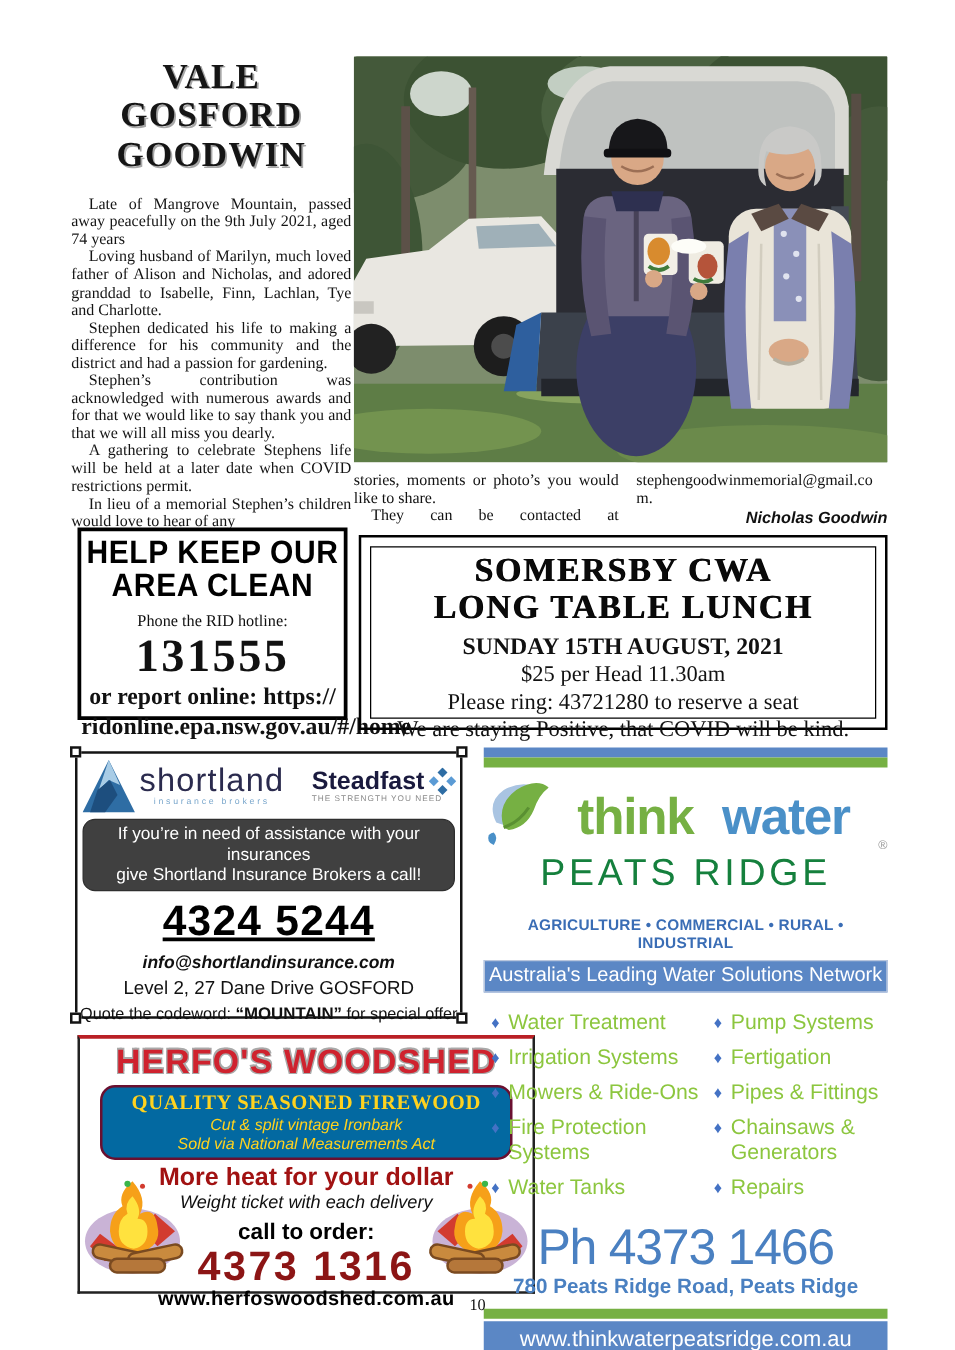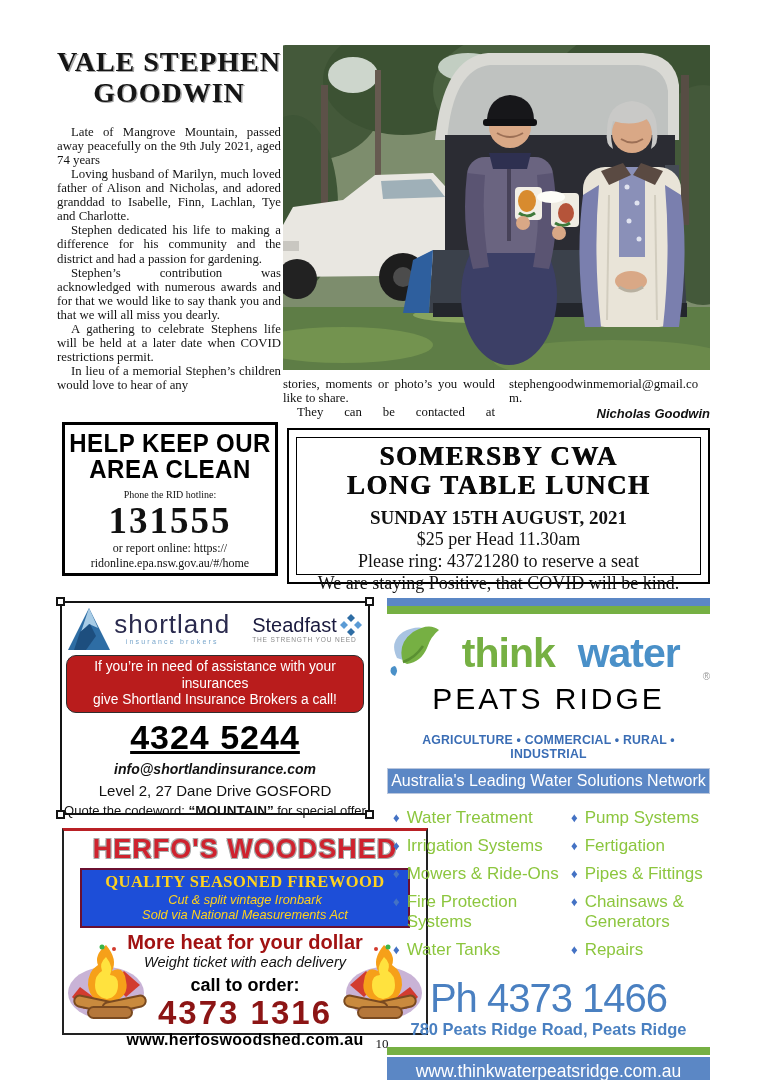--- a/index.html
+++ b/index.html
@@ -26,23 +26,23 @@
   .cap-left .indent{text-indent:14px;text-align:justify;text-align-last:justify}
   .cap-right{width:201px;word-break:break-all}
   .byline{font-family:"Liberation Sans",sans-serif;font-style:italic;font-weight:bold;
           font-size:13px;text-align:right;margin-top:2px;word-break:normal}
 
   
   .rid{position:absolute;left:62px;top:422px;width:216px;height:154px;border:3px solid #000;
        text-align:center;padding-top:7px}
   .rid-title{font-family:"Liberation Sans",sans-serif;font-weight:900;font-size:24px;
              line-height:1.02;letter-spacing:.5px;transform:scaleY(1.08);color:#000}
-  .rid-sub{font-size:10px;margin-top:8px}
+  .rid-sub{font-size:13px;margin-top:8px}
   .rid-phone{font-size:37px;font-weight:bold;letter-spacing:2px;line-height:1.05;margin-top:2px}
-  .rid-rep{font-size:12px;font-weight:normal;line-height:1.25}
+  .rid-rep{font-size:19px;font-weight:bold;line-height:1.25}
 
   
   .cwa{position:absolute;left:287px;top:428px;width:423px;height:156px;border:2px solid #000;padding:7px}
   .cwa-inner{border:1px solid #000;height:100%;text-align:center;padding-top:4px}
   .cwa-title{font-weight:900;font-size:27px;line-height:1.07;letter-spacing:1.5px;color:#0a0a0a;
              text-shadow:.6px 0 0 #000}
   .cwa-date{font-size:19px;font-weight:bold;margin-top:7px}
   .cwa-line{font-size:18px;line-height:1.22}
 
   
@@ -50,36 +50,36 @@
          font-family:"Liberation Sans",sans-serif;text-align:center}
   .corner{position:absolute;width:9px;height:9px;border:2px solid #141414;background:#fff}
   .c-tl{left:-6px;top:-6px}.c-tr{right:-6px;top:-6px}.c-bl{left:-6px;bottom:-6px}.c-br{right:-6px;bottom:-6px}
   .rural-title{font-size:30px;font-weight:800;letter-spacing:-.5px;margin-top:2px;color:#0d0d0d}
   .logos{display:flex;justify-content:center;align-items:center;gap:22px;margin-top:3px}
   .shortland{display:flex;align-items:center;gap:4px}
   .shortland-name{font-size:26px;font-weight:300;color:#2b2b4e;letter-spacing:1px;line-height:1}
   .shortland-sub{font-size:7px;color:#7aa7cc;letter-spacing:2.2px;text-align:center;margin-top:1px}
   .steadfast{display:flex;flex-direction:column;align-items:flex-start}
   .steadfast-row{display:flex;align-items:flex-start;gap:3px}
-  .steadfast-name{font-size:20px;font-weight:normal;color:#1a1a3e;line-height:1.1}
+  .steadfast-name{font-size:20px;font-weight:bold;color:#1a1a3e;line-height:1.1}
   .steadfast-sub{font-size:6.6px;color:#8a8a8a;letter-spacing:.8px}
-  .pitch{background:#b91c1c;border:1px solid #2e2e2e;border-radius:10px;color:#fff;
+  .pitch{background:#404040;border:1px solid #2e2e2e;border-radius:10px;color:#fff;
          font-size:13.8px;line-height:1.2;margin:5px 4px 0;padding:3px 2px}
   .rural-phone{font-size:34px;font-weight:bold;text-decoration:underline;letter-spacing:1px;margin-top:5px;color:#000}
   .rural-email{font-size:14px;font-weight:bold;font-style:italic;margin-top:4px}
   .rural-addr{font-size:15px;margin-top:5px}
   .rural-code{font-size:13px;margin-top:4px}
   .rural-code b{font-size:13.5px}
 
   
   .herfo{position:absolute;left:62px;top:828px;width:366px;height:207px;border:2px solid #222;
          border-top:3px solid #b92025;font-family:"Liberation Sans",sans-serif;text-align:center}
   .herfo-title{font-size:27px;font-weight:900;letter-spacing:1px;color:#cf222e;margin-top:3px;
                text-shadow:1px 1px 0 #a9a9a9,-1px -1px 0 #a9a9a9,1px -1px 0 #a9a9a9,-1px 1px 0 #a9a9a9}
-  .herfo-banner{background:#1d4ed8;border:2px solid #6a1030;border-radius:0;margin:3px 16px 0;padding:2px 0 4px}
+  .herfo-banner{background:#0369a1;border:2px solid #6a1030;border-radius:12px;margin:3px 16px 0;padding:2px 0 4px}
   .herfo-banner-title{font-family:"Liberation Serif",serif;color:#ffd21e;font-weight:bold;
                       font-size:16.5px;letter-spacing:.5px}
   .herfo-banner-line{color:#ffd21e;font-style:italic;font-size:12.8px;line-height:1.18}
   .herfo-slogan{color:#a11212;font-weight:900;font-size:20px;margin-top:3px}
   .herfo-weight{font-style:italic;font-size:14.5px;color:#111}
   .herfo-call{font-weight:bold;font-size:18px;margin-top:5px;color:#000}
   .herfo-phone{color:#8c1515;font-weight:900;font-size:33px;letter-spacing:2px;line-height:1.05}
   .herfo-web{font-weight:bold;font-size:16px;letter-spacing:.3px;color:#000}
   .fire{position:absolute;bottom:10px;width:88px;height:82px}
   .fire.left{left:2px}.fire.right{right:2px;transform:scaleX(-1)}
@@ -87,42 +87,42 @@
   
   .tw{position:absolute;left:387px;top:598px;width:323px;height:437px;
       font-family:"Liberation Sans",sans-serif;text-align:center}
   .bar{width:100%}
   .bar.blue{height:8px;background:#5b87c5}
   .bar.green{height:8px;background:#76b043}
   .tw-logo-row{display:flex;justify-content:space-between;align-items:center;gap:4px;margin-top:10px}
   .tw-word{font-size:41px;font-weight:bold;letter-spacing:-1px;line-height:1}
   .tw-think{color:#76b043}.tw-water{color:#4a90c8}
   .tw-reg{font-size:10px;color:#9a9a9a;align-self:flex-end}
-  .tw-loc{color:#000000;font-size:30px;letter-spacing:3px;margin-top:0;font-weight:500}
+  .tw-loc{color:#15803d;font-size:30px;letter-spacing:3px;margin-top:0;font-weight:500}
   .tw-sectors{color:#3a6db5;font-weight:bold;font-size:12.3px;letter-spacing:.2px;margin-top:17px}
   .tw-tagline{background:#5b87c5;border:1px solid #b9c6dd;color:#fff;font-size:16px;
               padding:3px 0;margin-top:7px}
   .tw-services{display:flex;text-align:left;margin:14px 0 0 6px}
   .tw-col1{width:178px}.tw-col2{width:139px}
   .svc{display:flex;gap:7px;margin-bottom:8px;font-size:17px;line-height:1.18;color:#8cc63e}
   .svc .b{color:#4472c4;font-size:13px;line-height:20px}
   .tw-phone{color:#4a80c1;font-weight:400;font-size:40px;line-height:1;margin-top:10px;letter-spacing:-1px}
   .tw-addr{color:#4a80c1;font-weight:bold;font-size:16.5px;margin-top:2px;margin-bottom:8px}
   .tw-webbar{background:#5b87c5;color:#fff;font-size:17.5px;padding:4px 0;margin-top:2px}
 
   .pagenum{position:absolute;left:0;right:0;top:1036px;text-align:center;font-size:13px}
 </style>
 </head>
 <body>
 
 <div class="page">
 
   <div class="obit">
     <div class="obit-title">
-      <div>VALE STEPHEN</div>
+      <div>VALE GOSFORD</div>
       <div>GOODWIN</div>
     </div>
     <div class="obit-body">
       <p>Late of Mangrove Mountain, passed away peacefully on the 9th July 2021, aged 74 years</p>
       <p>Loving husband of Marilyn, much loved father of Alison and Nicholas, and adored granddad to Isabelle, Finn, Lachlan, Tye and Charlotte.</p>
       <p>Stephen dedicated his life to making a difference for his community and the district and had a passion for gardening.</p>
       <p>Stephen’s contribution was acknowledged with numerous awards and for that we would like to say thank you and that we will all miss you dearly.</p>
       <p>A gathering to celebrate Stephens life will be held at a later date when COVID restrictions permit.</p>
       <p>In lieu of a memorial Stephen’s children would love to hear of any</p>
     </div>

